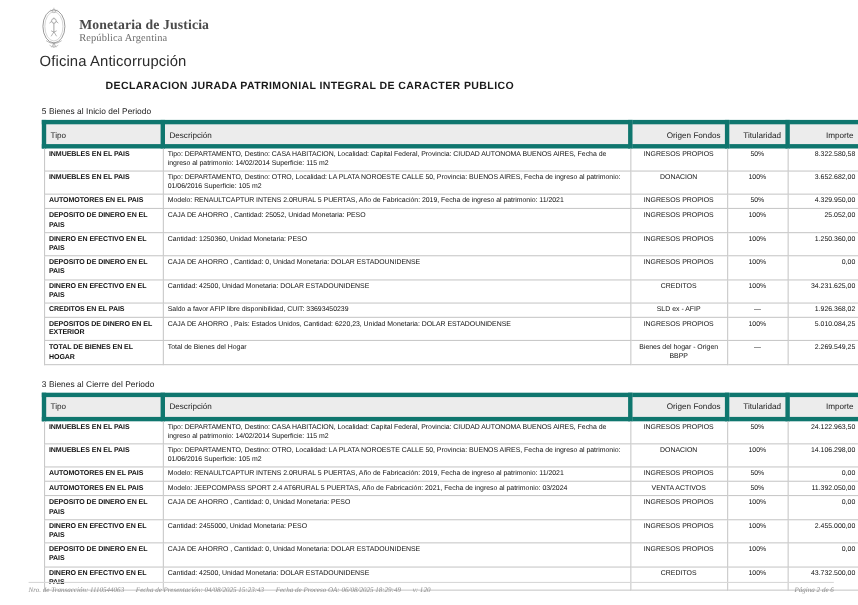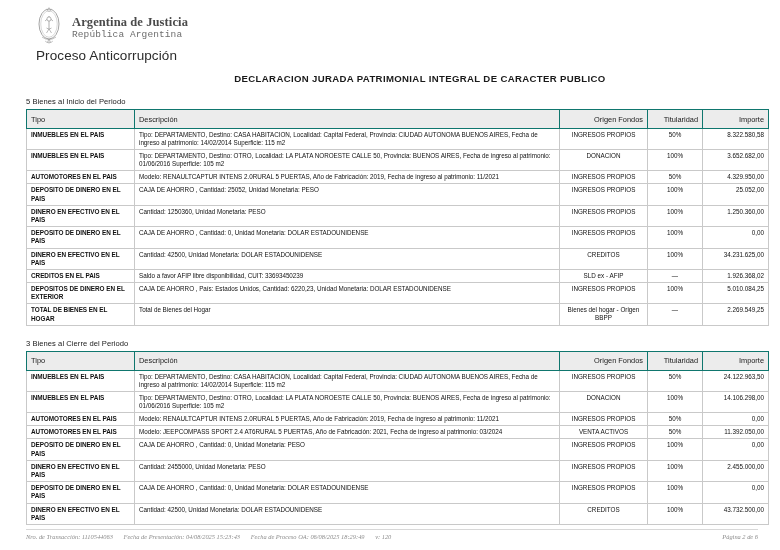--- a/index.html
+++ b/index.html
@@ -43,61 +43,60 @@
     padding-top: 2px;
   }
   .ministry-title {
     font-family: "Liberation Serif", serif;
     font-size: 12.5px;
     font-weight: bold;
     color: #4a4a4a;
     letter-spacing: 0.1px;
   }
   .ministry-sub {
-    font-family: Liberation Mono, monospace;
+    font-family: Liberation Serif, serif;
     font-size: 9.5px;
     color: #6d6d6d;
     letter-spacing: 0.1px;
   }
   .office-name {
     font-size: 13.5px;
     color: #2b2b2b;
     padding: 6px 0 0 36px;
     letter-spacing: 0.1px;
   }
   .doc-title {
-    text-align: center;
     font-size: 9.6px;
     font-weight: bold;
     color: #1a1a1a;
     letter-spacing: 0.35px;
-    padding: 10px 0 0 60px;
+    padding: 10px 0 0 96px;
   }
 
   
   .section {
-    padding: 0 22px 0 26px;
+    padding: 0 22px 0 38px;
   }
   .section-heading {
     font-size: 7.6px;
     color: #1a1a1a;
     margin: 13px 0 3px 0;
     letter-spacing: 0.05px;
   }
 
   table.assets {
     width: 100%;
     border-collapse: collapse;
     table-layout: fixed;
     font-size: 6.3px;
     color: #111111;
   }
   table.assets th {
     background: #ececec;
-    border: 1px solid #0f766e;
+    border: 4px solid #0f766e;
     font-weight: normal;
     font-size: 7.4px;
     color: #1a1a1a;
     padding: 2.5px 4px;
     text-align: left;
     vertical-align: middle;
     height: 13px;
   }
   table.assets th.c { text-align: right; }
   table.assets td {
@@ -171,26 +170,26 @@
         <path d="M25 44 q5 5 10 0" fill="none" stroke="#8d8d8d" stroke-width="1.2"></path>
         <path d="M30 46 l-5 8 M30 46 l5 8" stroke="#8d8d8d" stroke-width="1.2"></path>
         <path d="M16 62 q14 10 28 0" fill="none" stroke="#9a9a9a" stroke-width="1.3"></path>
         <path d="M30 66 l-4 8 M30 66 l4 8 M30 66 l0 9" stroke="#9a9a9a" stroke-width="1.1"></path>
         <path d="M22 70 q8 7 16 0" fill="none" stroke="#9a9a9a" stroke-width="1"></path>
         <circle cx="30" cy="8" r="3.2" fill="none" stroke="#a0a0a0" stroke-width="1"></circle>
         <path d="M30 2 l0 3 M24 6 l2.5 1.5 M36 6 l-2.5 1.5" stroke="#a0a0a0" stroke-width="0.9"></path>
       </svg>
     </div>
     <div class="ministry-block">
-      <div class="ministry-title">Argentina de Justicia</div>
+      <div class="ministry-title">Monetaria de Justicia</div>
       <div class="ministry-sub">República Argentina</div>
     </div>
   </div>
 
-  <div class="office-name">Proceso Anticorrupción</div>
+  <div class="office-name">Oficina Anticorrupción</div>
 
   <div class="doc-title">DECLARACION JURADA PATRIMONIAL INTEGRAL DE CARACTER PUBLICO</div>
 
   <div class="section">
     <div class="section-heading">5 Bienes al Inicio del Periodo</div>
     <table class="assets">
       <colgroup>
         <col class="w-tipo">
           <col class="w-desc">
           <col class="w-origen">

